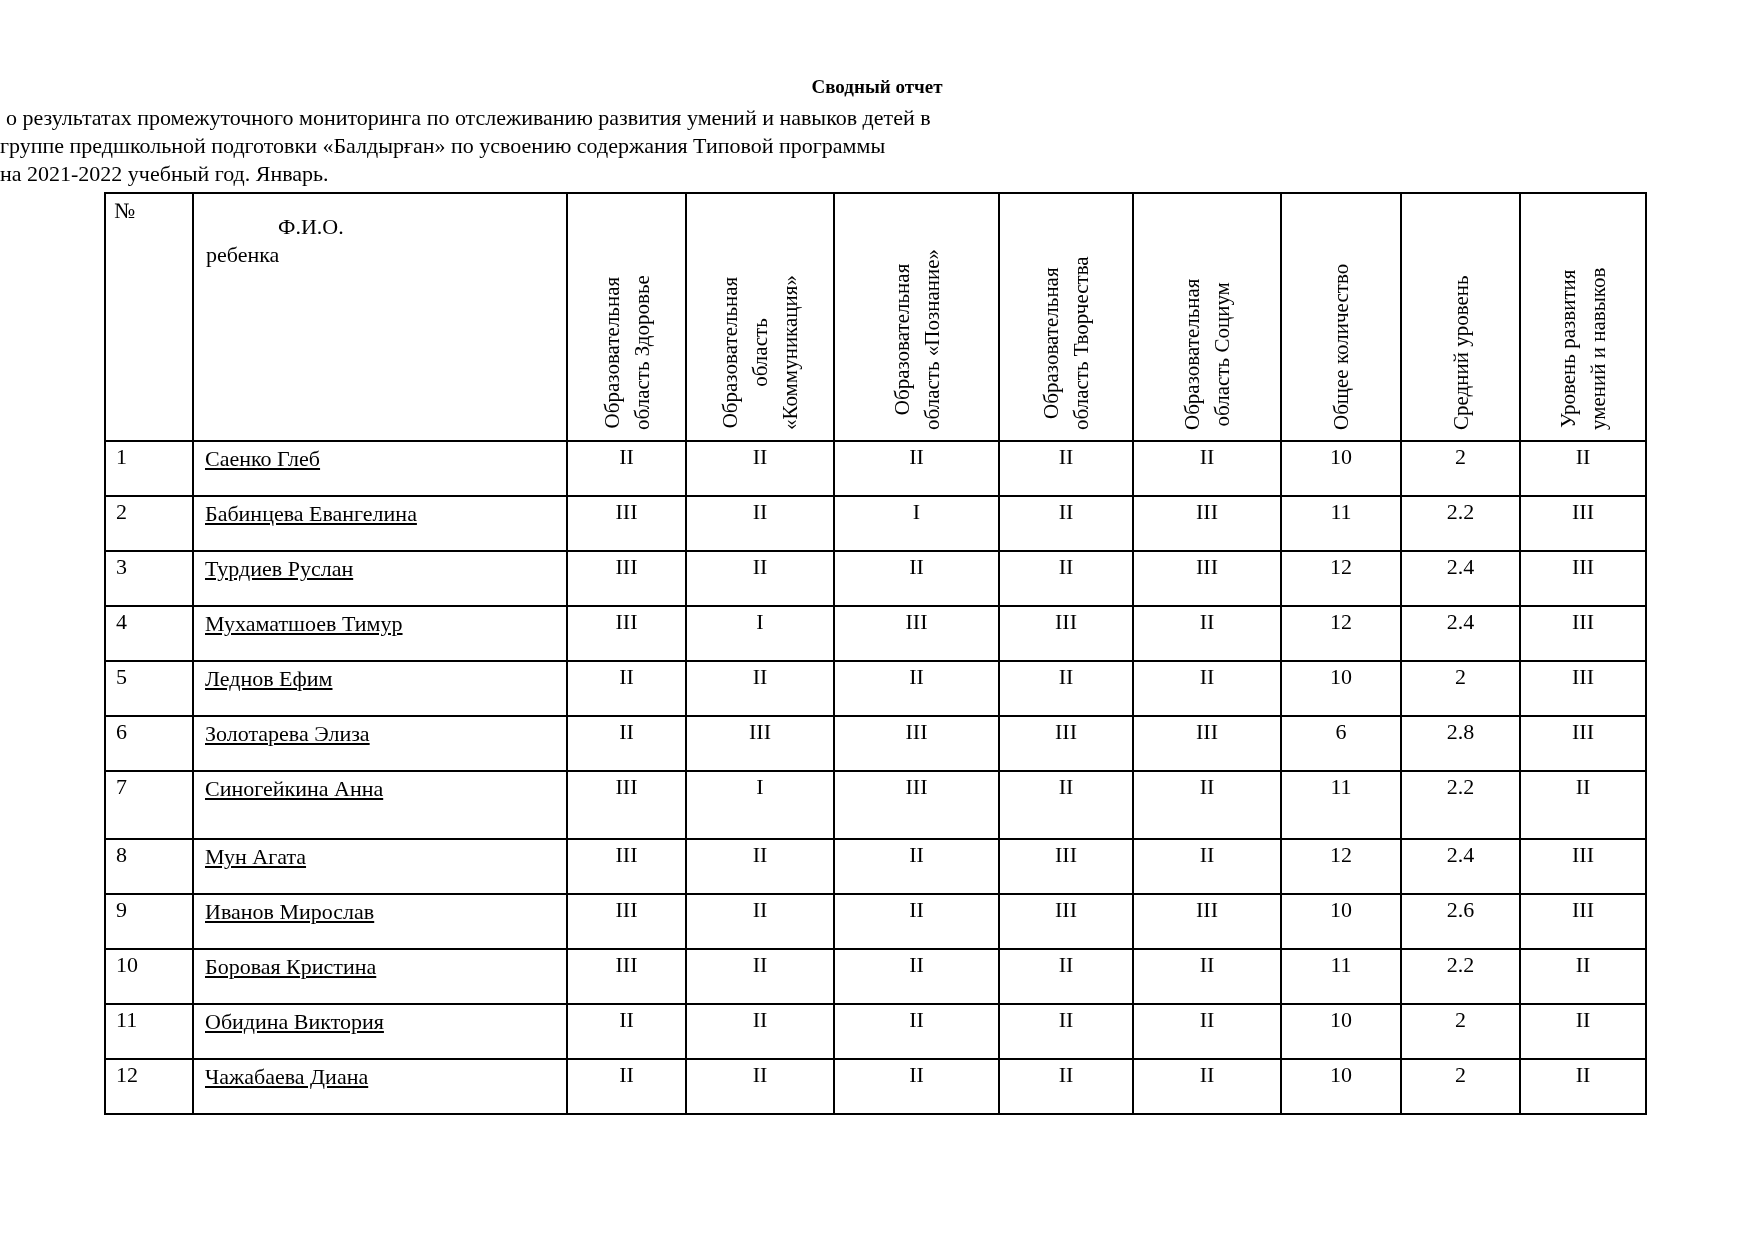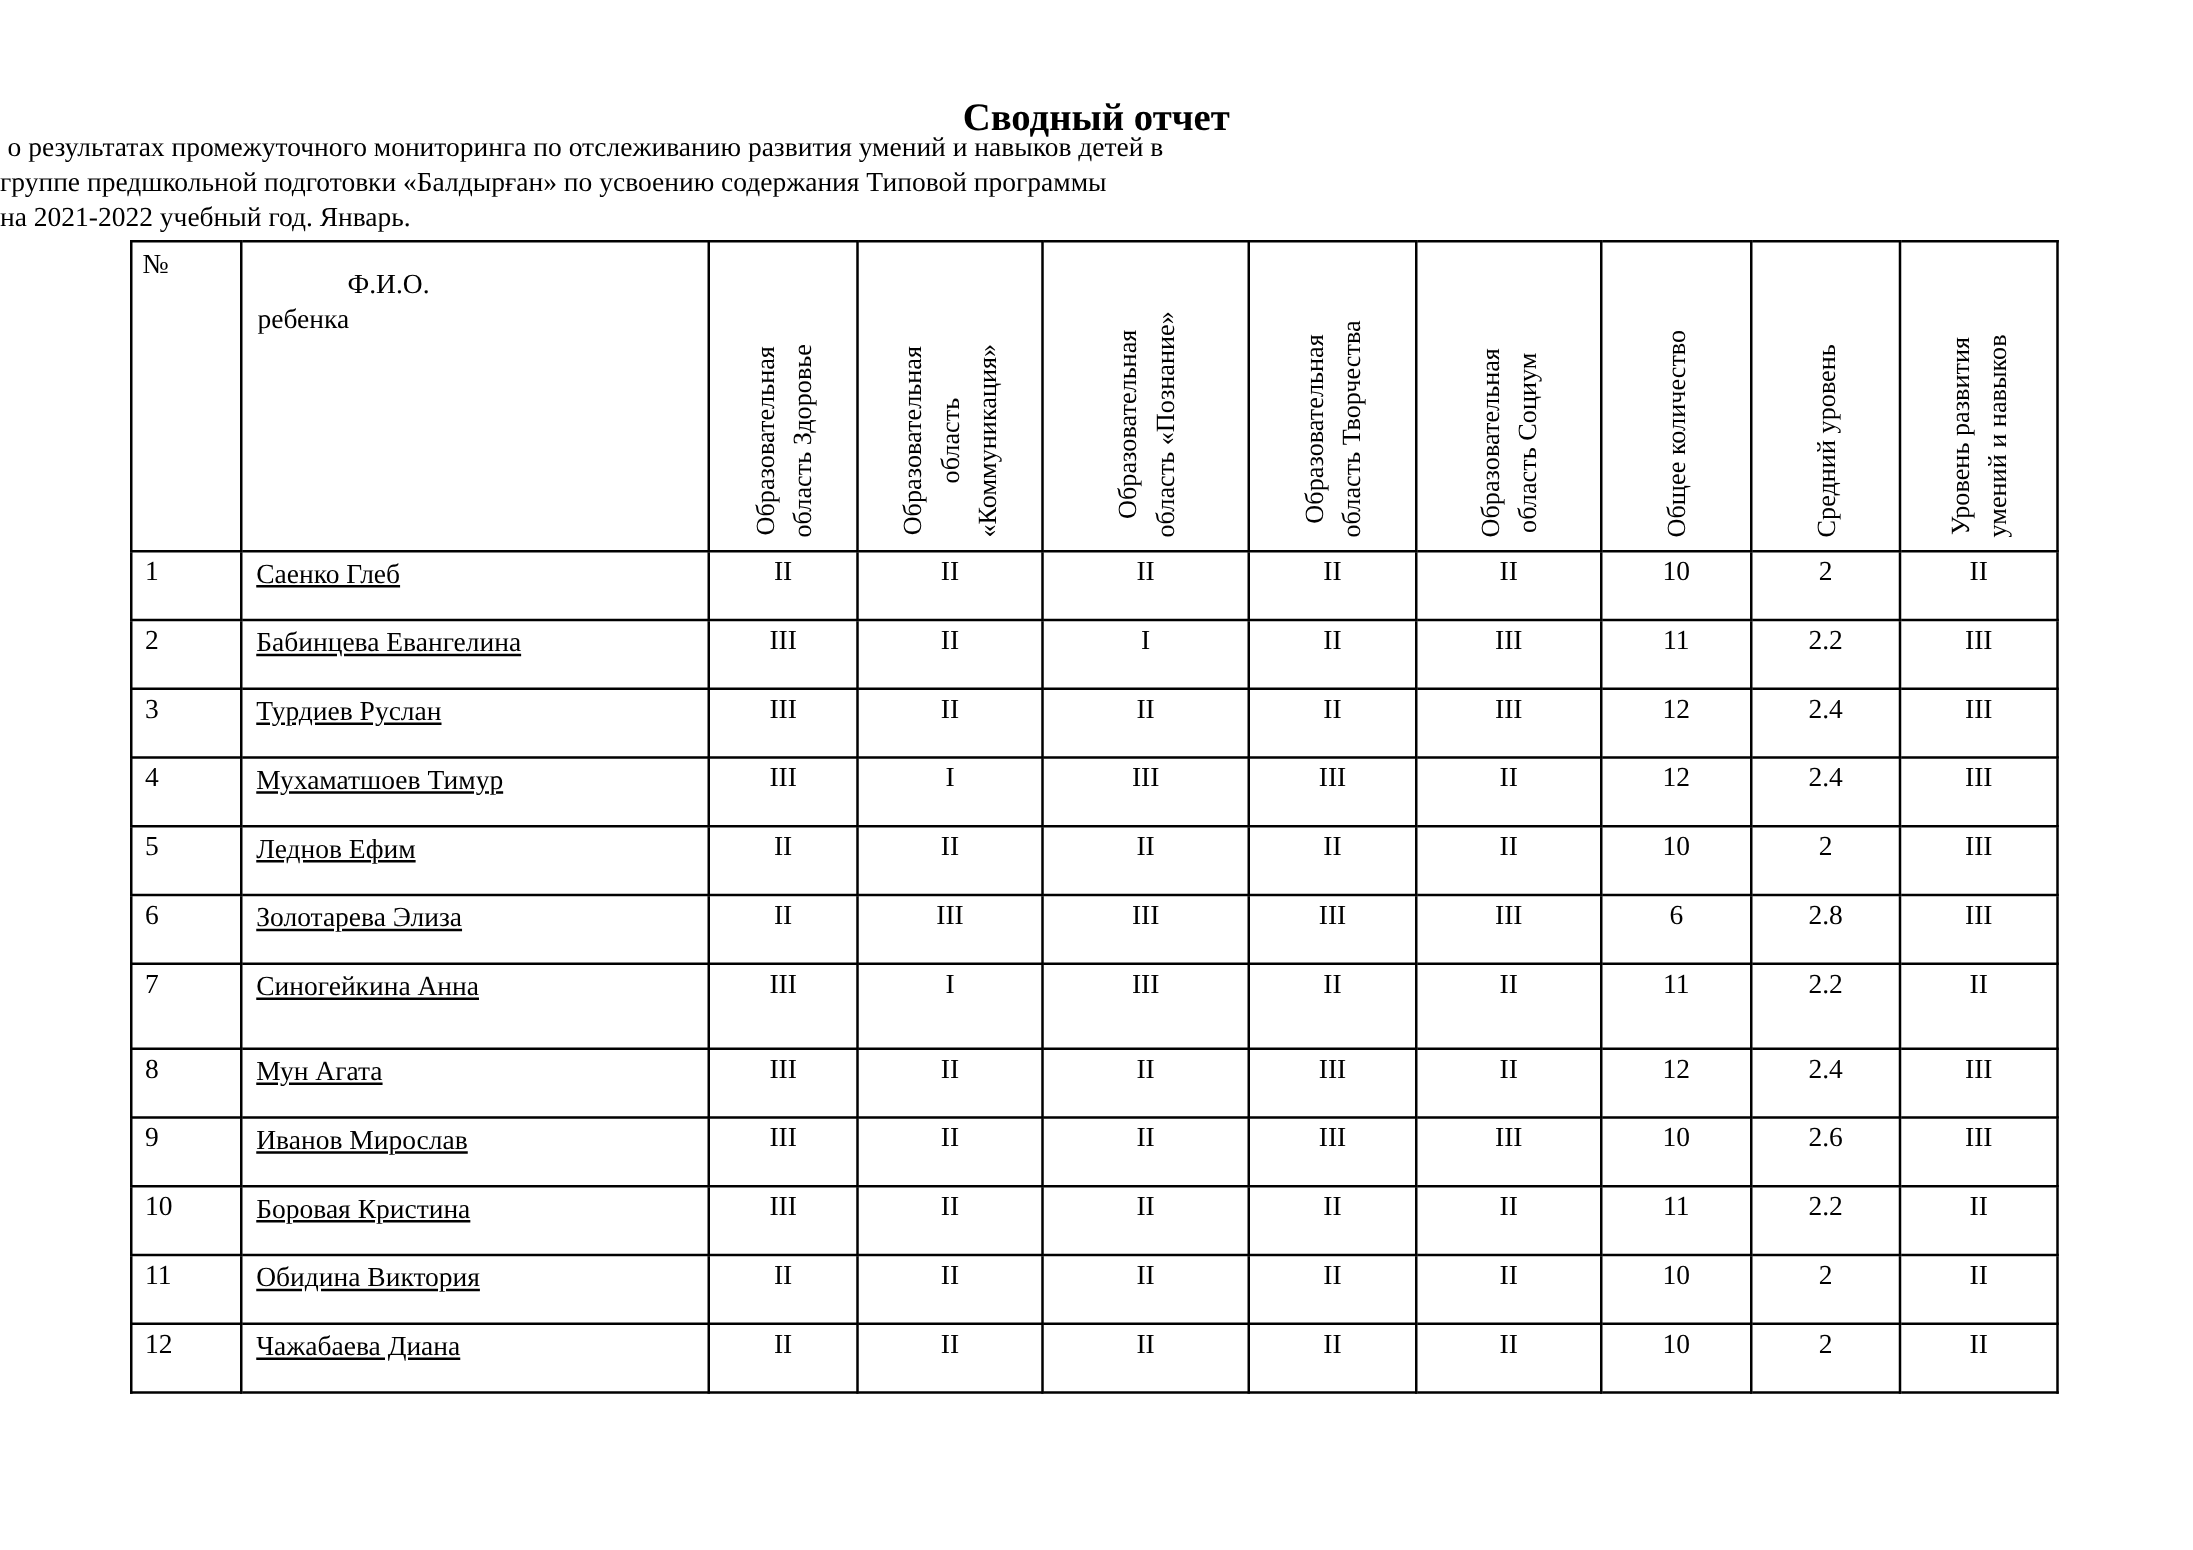--- a/index.html
+++ b/index.html
@@ -1,19 +1,19 @@
 <!DOCTYPE html>
 <html><head>
 <meta charset="utf-8">
 <style>
   html, body { margin: 0; padding: 0; background: #ffffff; }
   body { width: 1754px; height: 1240px; position: relative; overflow: hidden;
          font-family: "Liberation Serif", "DejaVu Serif", serif; color: #000; }
   .title { position: absolute; left: 0; width: 1754px; text-align: center; top: 76px;
-           font-size: 31px; font-weight: bold; }
+           font-size: 19px; font-weight: bold; }
   .subtitle { position: absolute; left: 0; width: 1754px; text-align: left;
               font-size: 22px; line-height: 28px; }
   .sub1 { top: 104px; padding-left: 6px; box-sizing: border-box; }
   .sub2 { top: 132px; }
   .sub3 { top: 160px; }
   table.report { position: absolute; left: 104px; top: 192px; border-collapse: collapse;
                  table-layout: fixed; width: 1541px; }
   table.report td, table.report th { border: 2.5px solid #000; padding: 0; vertical-align: top;
                  font-weight: normal; font-size: 22px; }
   .hdr-row { height: 248px; }

